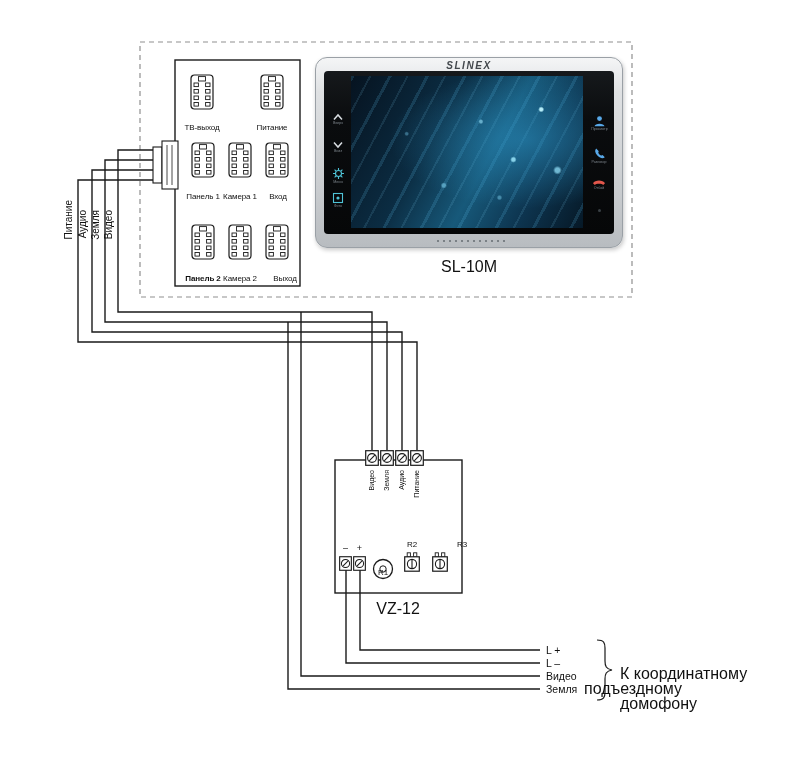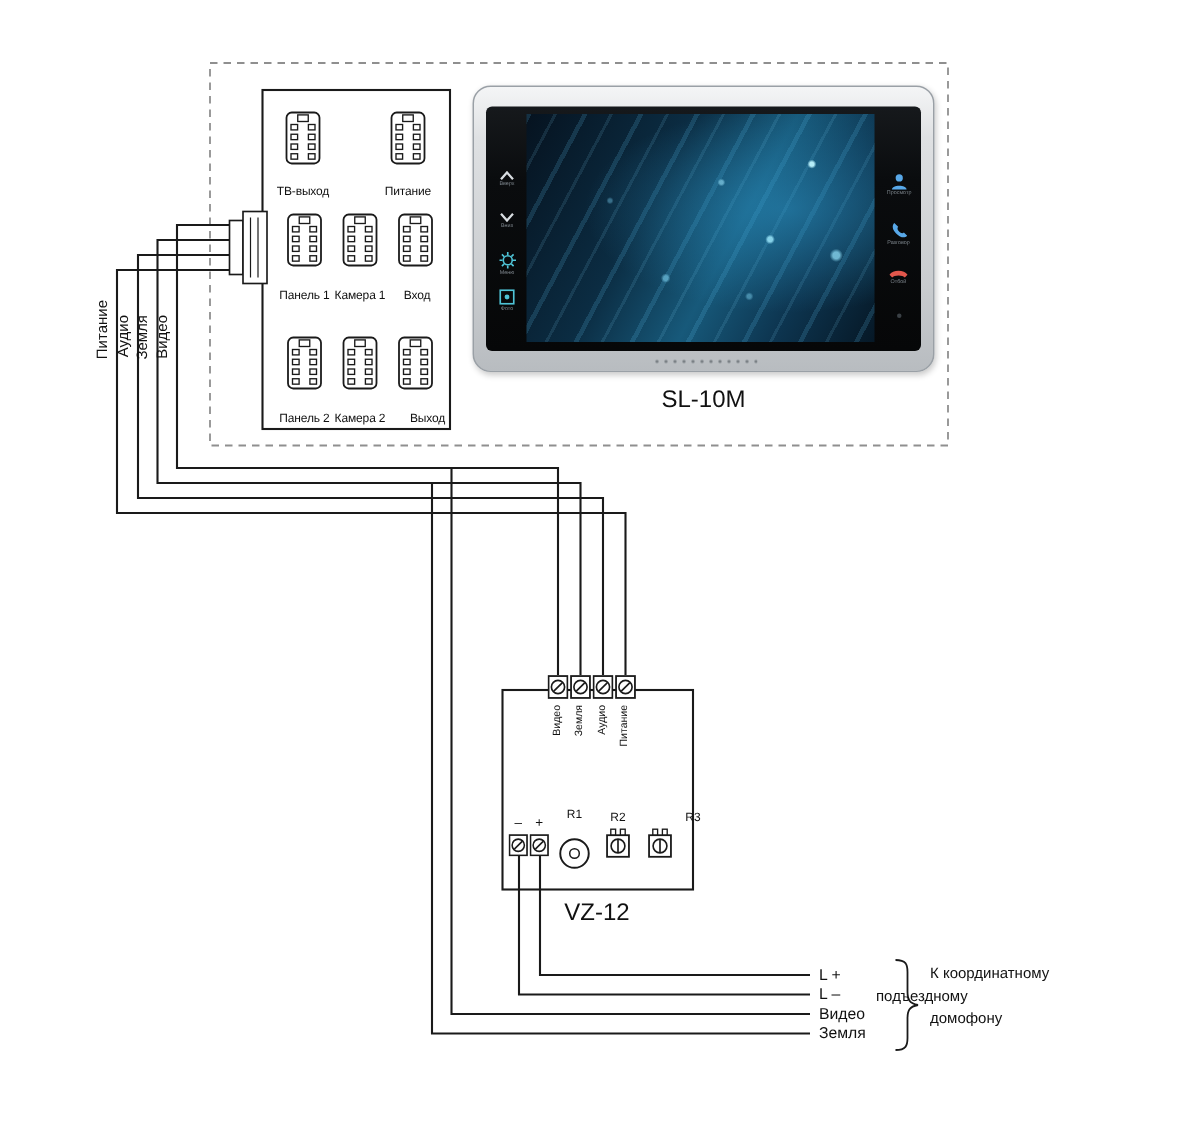--- a/index.html
+++ b/index.html
@@ -13,21 +13,21 @@
   .vlabel{
     position:absolute;writing-mode:vertical-rl;transform:rotate(180deg);
     font-size:10px;color:#111;white-space:nowrap;line-height:12px;
   }
   .vterm{
     position:absolute;writing-mode:vertical-rl;transform:rotate(180deg);
     font-size:7px;color:#111;white-space:nowrap;line-height:9px;
   }
   .model-lbl{position:absolute;font-size:16px;text-align:center;color:#111;}
   .out-lbl{position:absolute;font-size:10.5px;color:#111;white-space:nowrap;}
-  .note-line{position:absolute;font-size:10px;color:#111;white-space:nowrap;line-height:15px;}
+  .note-line{position:absolute;font-size:16px;color:#111;white-space:nowrap;line-height:15px;margin-top:24px;}
   .pol{position:absolute;font-size:9px;color:#111;text-align:center;width:12px;}
   .rlbl{position:absolute;font-size:8px;color:#111;text-align:center;}
 
   
   .monitor{
     position:absolute;left:315px;top:57px;width:308px;height:191px;
     border-radius:12px;border:1px solid #9aa0a6;
     background:linear-gradient(180deg,#f4f5f6 0%,#dfe1e3 18%,#c9cccf 70%,#b8bcc0 100%);
     box-shadow:1px 2px 4px rgba(0,0,0,.22);box-sizing:border-box;
   }
@@ -148,54 +148,55 @@
 
     <path d="M597 640 C604 640 605 643 605 648 L605 661 C605 666 606 669 612 670
              C606 671 605 674 605 679 L605 692 C605 697 604 700 597 700" fill="none" stroke="#1a1a1a" stroke-width="1.2"></path>
   </svg>
 
   <div class="lbl" style="left:179px;top:112px;width:46px;">ТВ-выход</div>
   <div class="lbl" style="left:249px;top:112px;width:46px;">Питание</div>
   <div class="lbl" style="left:180px;top:181px;width:46px;">Панель 1</div>
   <div class="lbl" style="left:217px;top:181px;width:46px;">Камера 1</div>
   <div class="lbl" style="left:254px;top:181px;width:48px;">Вход</div>
-  <div class="lbl" style="left:180px;top:263px;width:46px;">Панель 2</div>
+  <div class="lbl" style="left:180px;top:263px;width:46px;font-weight:bold;">Панель 2</div>
   <div class="lbl" style="left:217px;top:263px;width:46px;">Камера 2</div>
   <div class="lbl" style="left:254px;top:263px;width:62px;">Выход</div>
 
   <div class="vlabel" style="left:63px;top:200px;">Питание</div>
   <div class="vlabel" style="left:77px;top:210px;">Аудио</div>
   <div class="vlabel" style="left:90px;top:210px;">Земля</div>
   <div class="vlabel" style="left:103px;top:210px;">Видео</div>
 
   <div class="vterm" style="left:367px;top:470px;">Видео</div>
   <div class="vterm" style="left:382px;top:470px;">Земля</div>
   <div class="vterm" style="left:397px;top:470px;">Аудио</div>
   <div class="vterm" style="left:412px;top:470px;">Питание</div>
 
   <div class="pol" style="left:339.5px;top:543px;">–</div>
   <div class="pol" style="left:353.5px;top:543px;">+</div>
 
-  <div class="rlbl" style="left:376px;top:538px;width:14px;">R1</div>
+  <div class="rlbl" style="left:376px;top:568px;width:14px;">R1</div>
   <div class="rlbl" style="left:404px;top:540px;width:16px;">R2</div>
   <div class="rlbl" style="left:432px;top:540px;width:16px;margin-left:22px;">R3</div>
 
   <div class="model-lbl" style="left:429px;top:258px;width:80px;">SL-10M</div>
   <div class="model-lbl" style="left:358px;top:600px;width:80px;">VZ-12</div>
 
   <div class="out-lbl" style="left:546px;top:644px;">L +</div>
   <div class="out-lbl" style="left:546px;top:657px;">L –</div>
   <div class="out-lbl" style="left:546px;top:670px;">Видео</div>
   <div class="out-lbl" style="left:546px;top:683px;">Земля</div>
 
   <div class="note-line" style="left:620px;top:642px;">К координатному</div>
   <div class="note-line" style="left:584px;top:657px;">подъездному</div>
   <div class="note-line" style="left:620px;top:672px;">домофону</div>
 
   <div class="monitor">
+    <div class="brand">SLINEX</div>
     <div class="glass">
       <div class="screen"></div>
 
       <div class="btn" style="left:1px;top:42px;">
         <svg width="12" height="8">
           <polyline points="2,6.5 6,2 10,6.5" fill="none" stroke="#d8dde1" stroke-width="1.5"></polyline>
         </svg>
         <div class="btn-label">Вверх</div>
       </div>
       <div class="btn" style="left:1px;top:70px;">

